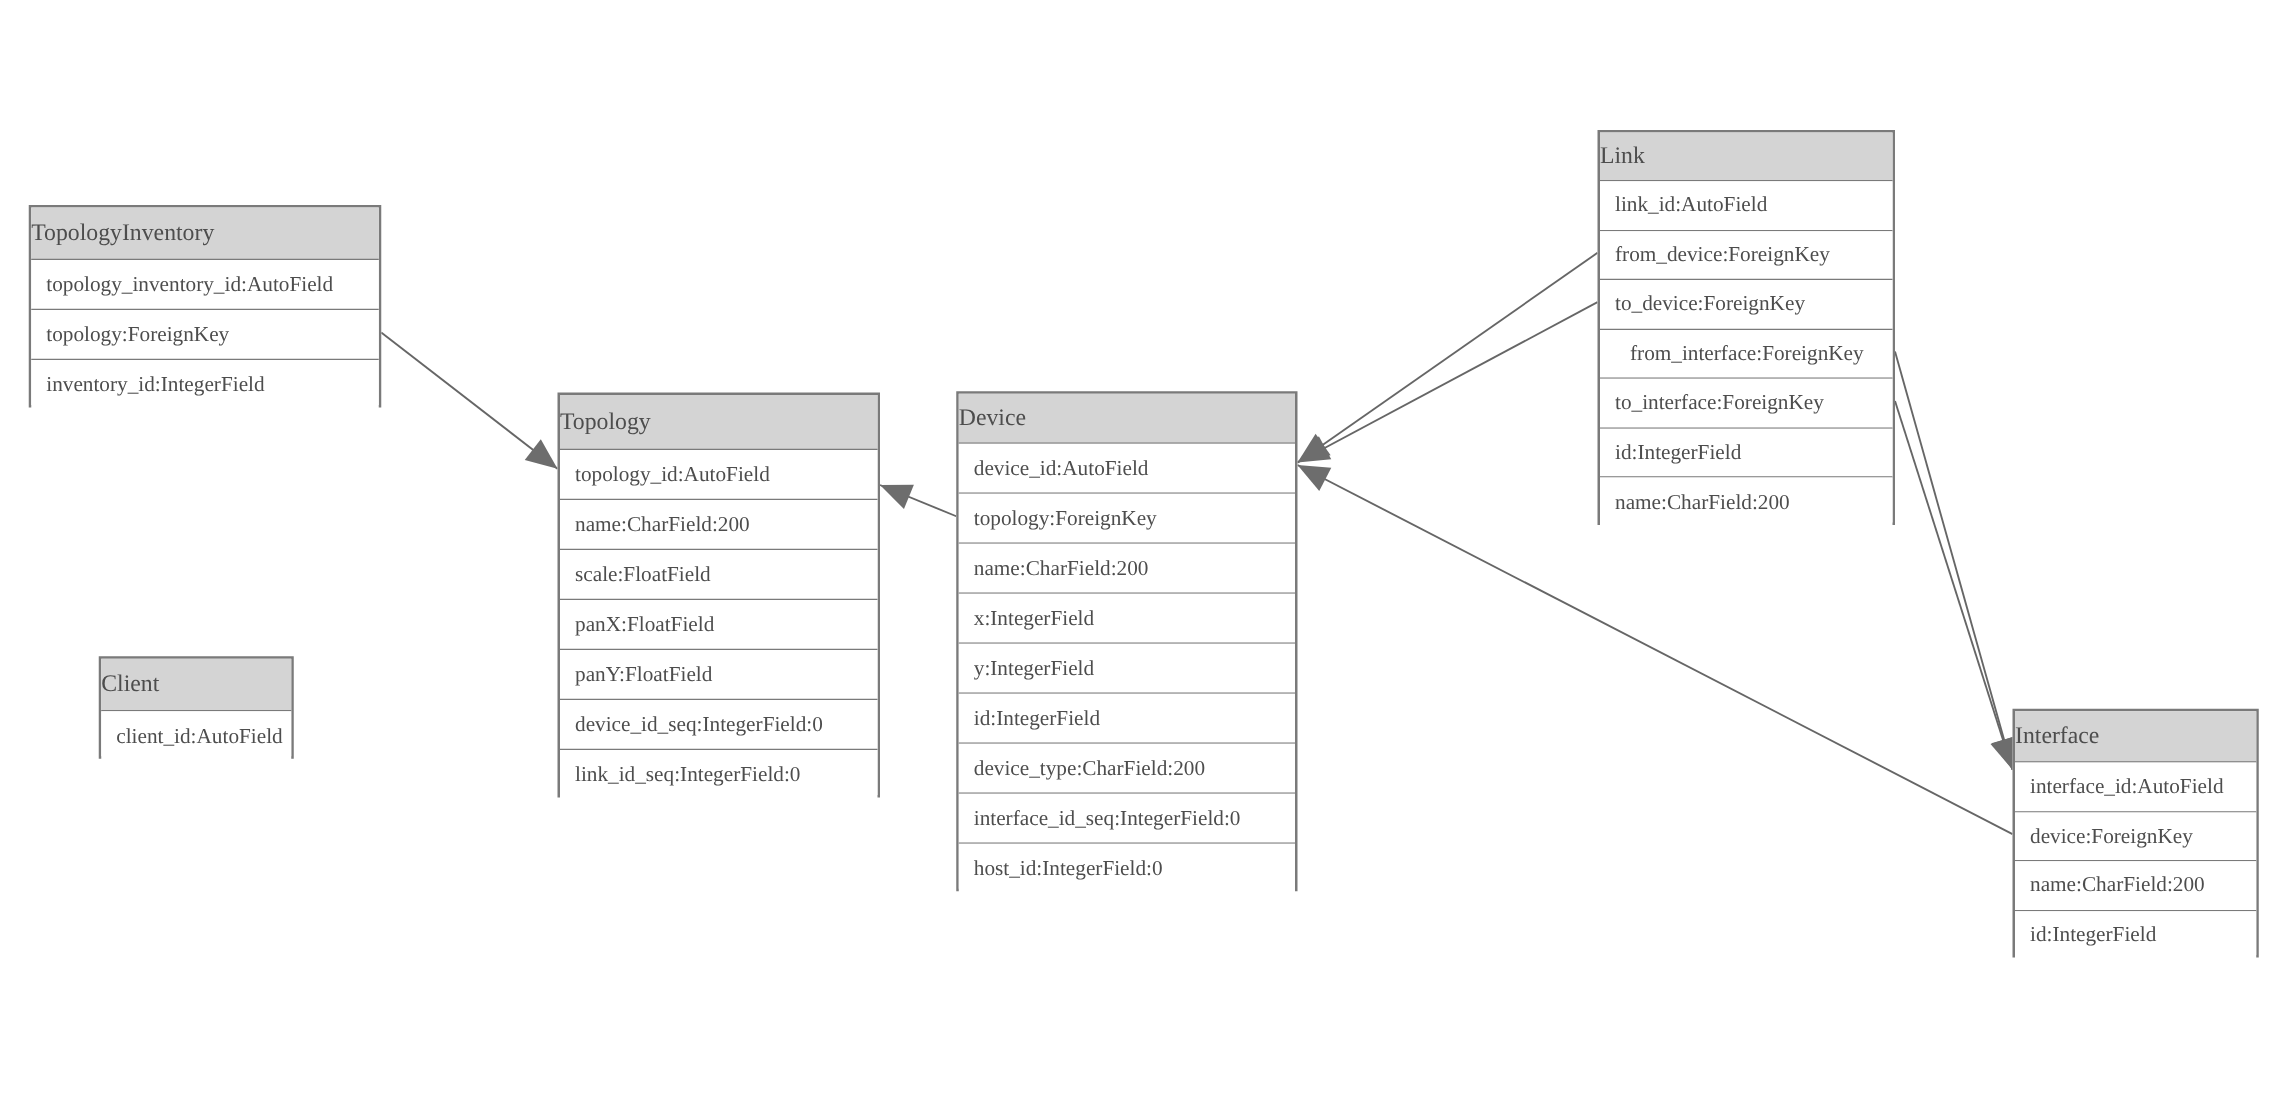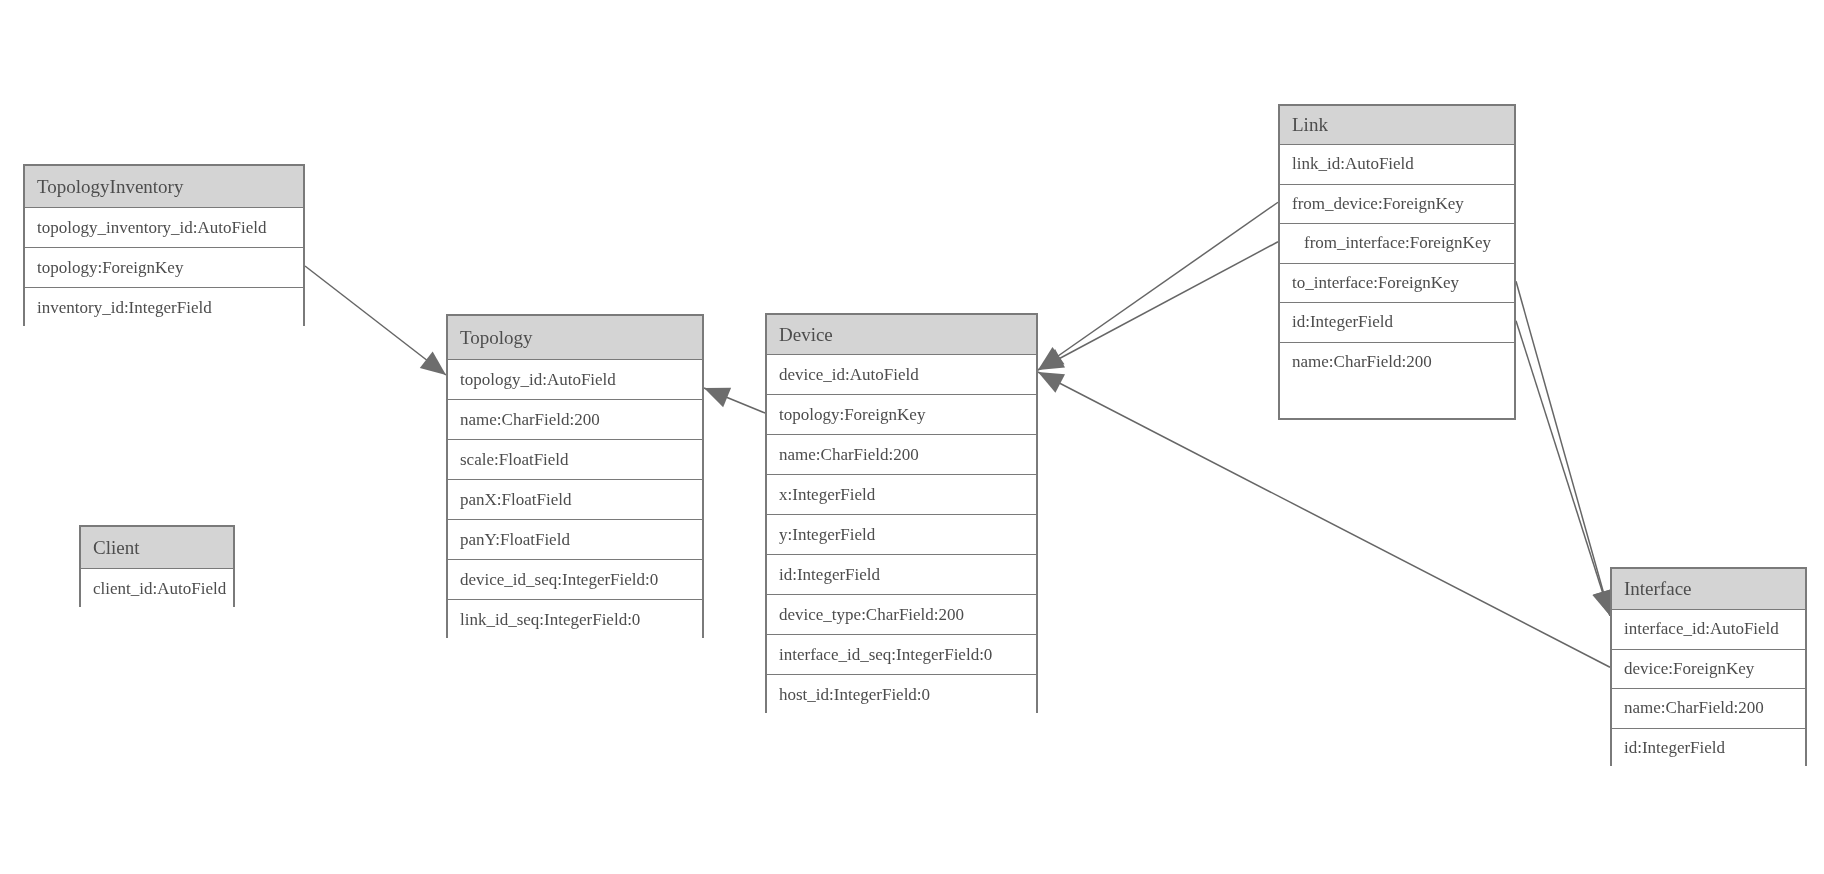--- a/index.html
+++ b/index.html
@@ -26,21 +26,20 @@
   .etable {
     position: absolute;
     box-sizing: border-box;
     border: 2px solid var(--border, #7a7a7a);
     background: #ffffff;
   }
   .etable .hdr {
     box-sizing: border-box;
     display: flex;
     align-items: center;
-    padding-left: 12px;
     font-size: 19px;
     color: var(--text, #4d4d4d);
     background: var(--header-fill, #d4d4d4);
     border-bottom: 1.5px solid var(--border, #7a7a7a);
     white-space: nowrap;
     overflow: hidden;
   }
   .etable .row {
     box-sizing: border-box;
     display: flex;
@@ -107,20 +106,21 @@
         <div class="row" style="height: 40px;">y:IntegerField</div>
         <div class="row" style="height: 40px;">id:IntegerField</div>
         <div class="row" style="height: 40px;">device_type:CharField:200</div>
         <div class="row" style="height: 40px;">interface_id_seq:IntegerField:0</div>
         <div class="row" style="height: 40px;">host_id:IntegerField:0</div>
       </div>
       <div class="etable" style="left: 1278px; top: 104px; width: 238px; height: 315.5px;">
         <div class="hdr" style="height: 39px;">Link</div>
         <div class="row" style="height: 39.5px;">link_id:AutoField</div>
         <div class="row" style="height: 39.5px;">from_device:ForeignKey</div>
+        <div class="row" style="height: 39.5px;">to_device:ForeignKey</div>
         <div class="row" style="height: 39.5px; padding-left: 24px;">from_interface:ForeignKey</div>
         <div class="row" style="height: 39.5px;">to_interface:ForeignKey</div>
         <div class="row" style="height: 39.5px;">id:IntegerField</div>
         <div class="row" style="height: 39.5px;">name:CharField:200</div>
       </div>
       <div class="etable" style="left: 1610px; top: 567px; width: 197px; height: 199px;">
         <div class="hdr" style="height: 41px;">Interface</div>
         <div class="row" style="height: 39.5px;">interface_id:AutoField</div>
         <div class="row" style="height: 39.5px;">device:ForeignKey</div>
         <div class="row" style="height: 39.5px;">name:CharField:200</div>

